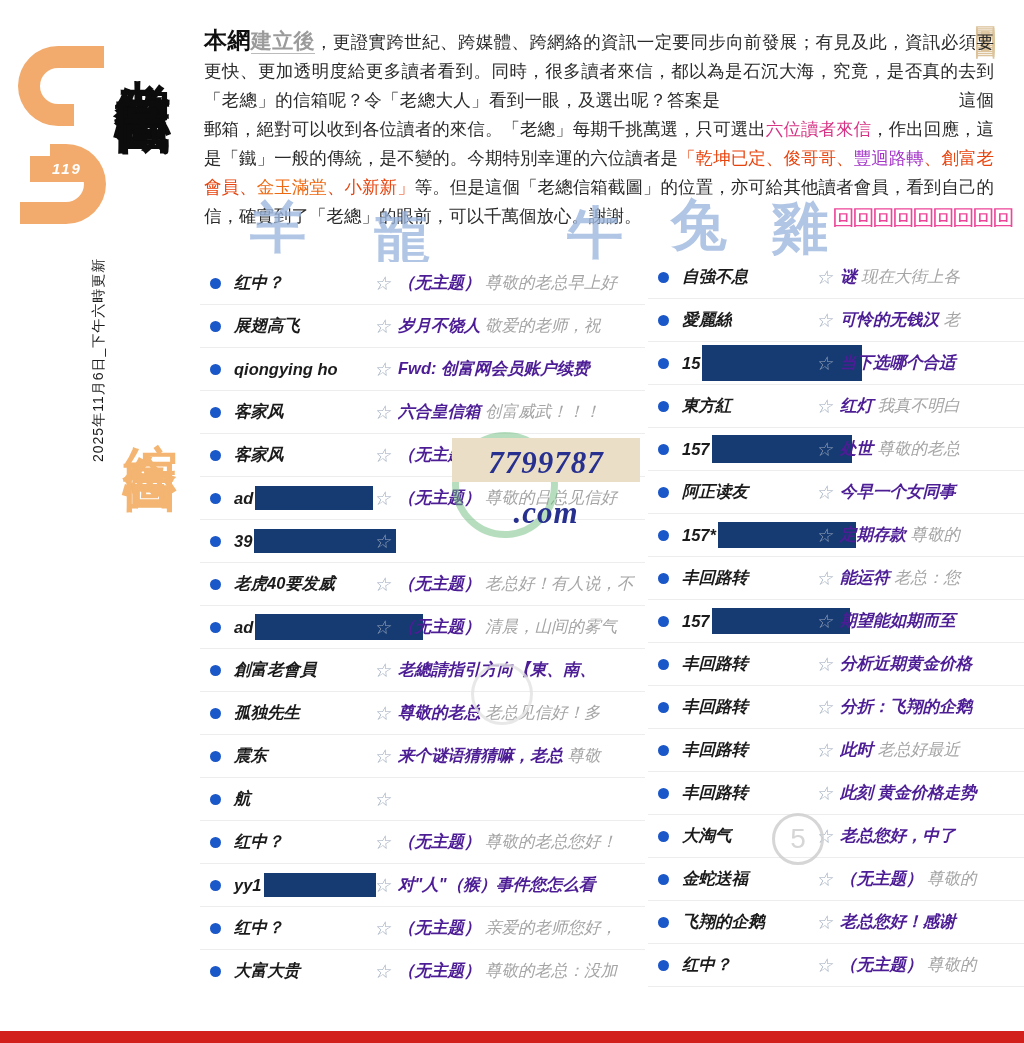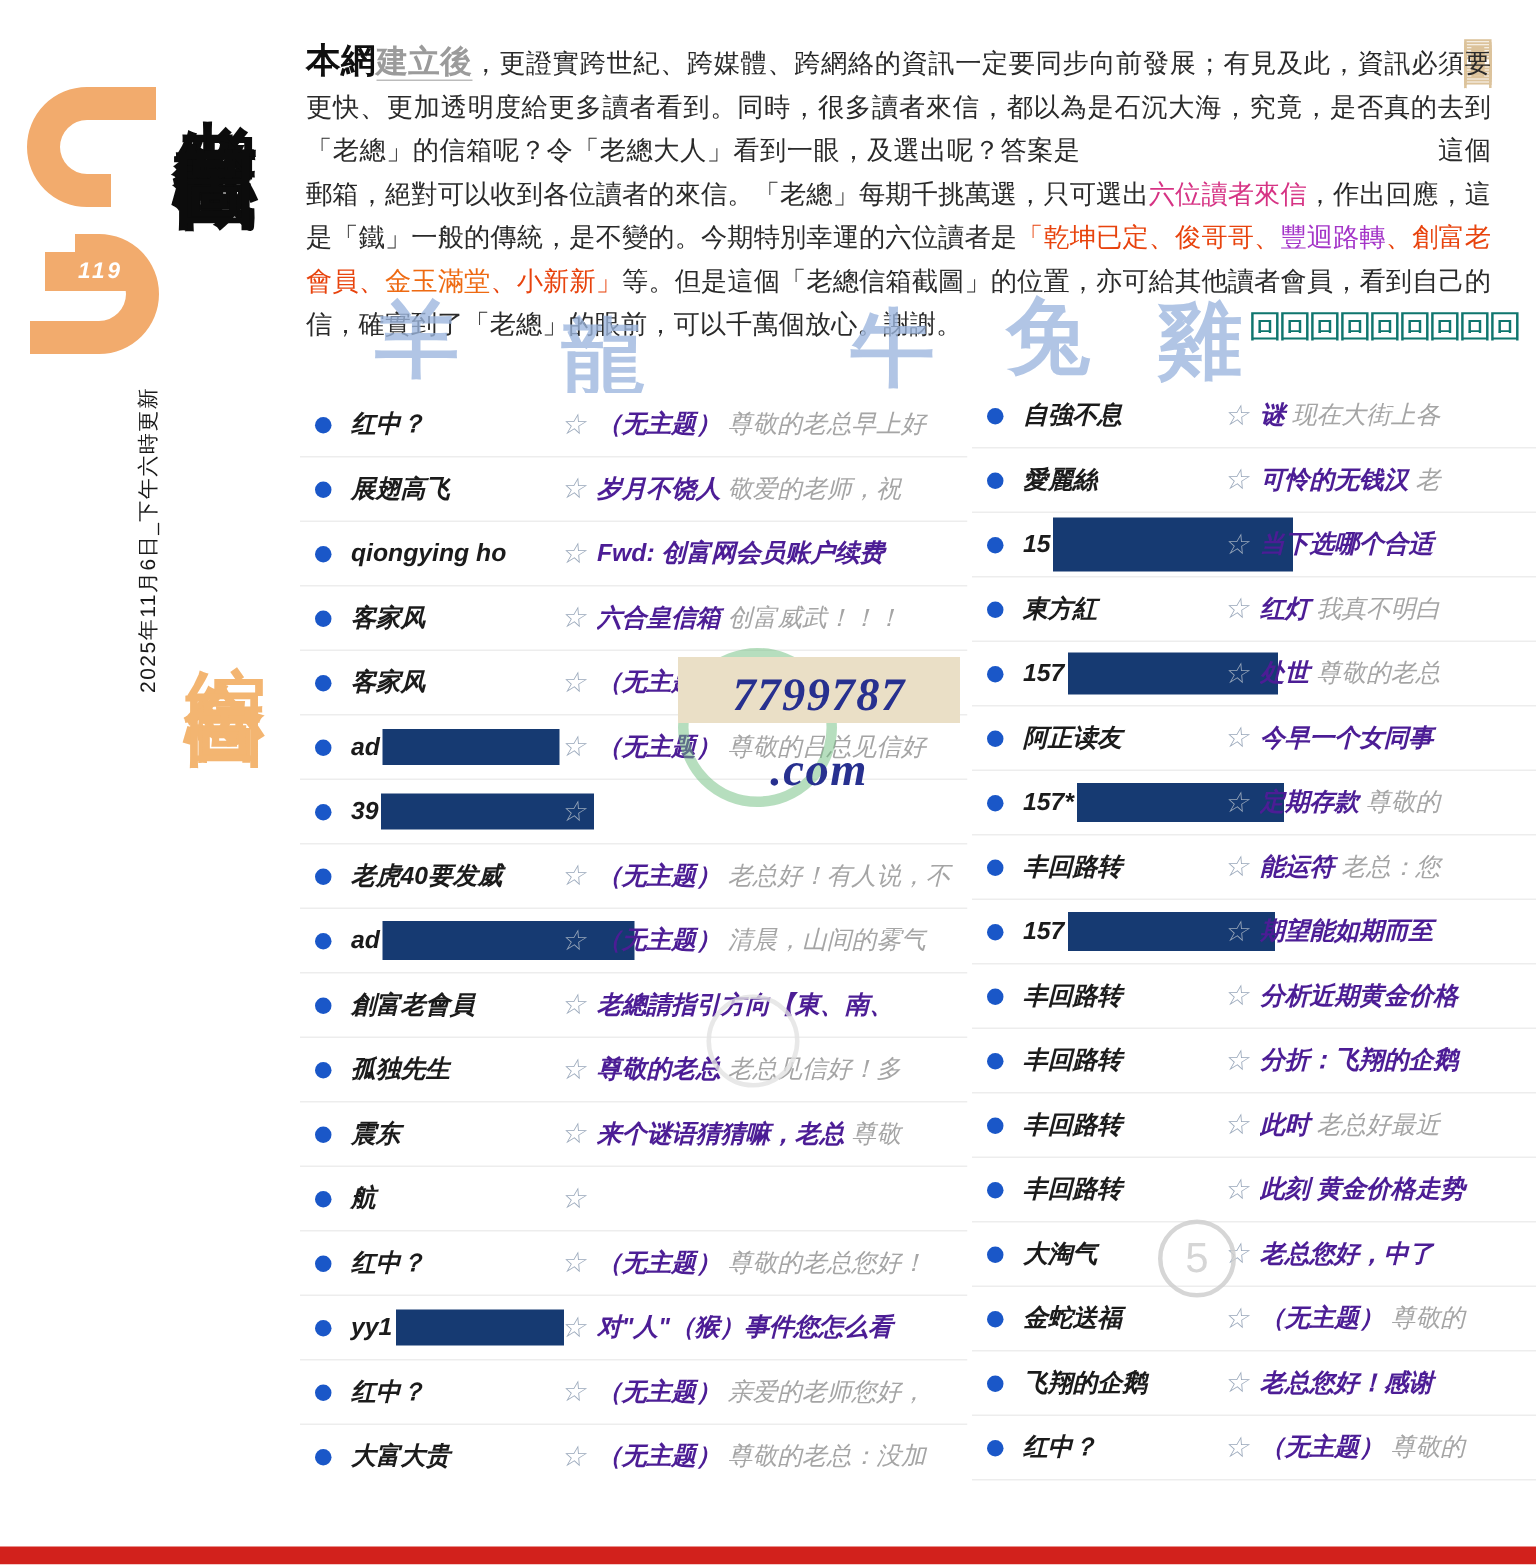--- a/index.html
+++ b/index.html
@@ -1,19 +1,19 @@
 <!DOCTYPE html>
 <html><head>
 <meta charset="utf-8">
 <style>
   html,body{margin:0;padding:0;}
   body{width:1024px;height:1043px;position:relative;background:#fff;overflow:hidden;
        font-family:"Liberation Sans",sans-serif;}
   
-  .logo{position:absolute;left:8px;top:40px;width:108px;height:212px;}
+  .logo{position:absolute;left:8px;top:28px;width:108px;height:212px;}
   .logo-num{position:absolute;left:30px;top:130px;width:58px;height:22px;color:#fff;
        font-style:italic;font-weight:bold;font-size:15px;text-align:center;line-height:22px;
        letter-spacing:2px;}
   .vtitle{position:absolute;left:116px;top:34px;writing-mode:vertical-rl;text-orientation:upright;
        font-family:"DejaVu Serif",serif;font-weight:bold;font-size:56px;color:#0c0c0c;
        letter-spacing:5px;line-height:1;}
   .vsubtitle{position:absolute;left:124px;top:400px;writing-mode:vertical-rl;text-orientation:upright;
        font-family:"DejaVu Serif",serif;font-weight:bold;font-size:54px;color:#f2a959;
        letter-spacing:10px;opacity:.85;line-height:1;}
   .vdate{position:absolute;left:90px;top:462px;transform:rotate(-90deg);transform-origin:0 0;
@@ -21,21 +21,21 @@
   
   .intro{position:absolute;left:204px;top:26px;width:790px;font-family:"Liberation Serif",serif;
        font-size:17.5px;line-height:29px;color:#2a2a2a;text-align:justify;}
   .intro .lead{font-size:23px;font-weight:bold;color:#0f0f0f;}
   .intro .lead2{font-size:21px;font-weight:bold;color:#9b9b9b;border-bottom:1px solid #bbb;}
   .intro .gap{display:inline-block;width:238px;}
   
   .meander-v{position:absolute;left:972px;top:20px;width:28px;height:190px;overflow:hidden;
        writing-mode:vertical-rl;font-size:23px;line-height:28px;color:#dcc39b;letter-spacing:-2px;}
   .meander-h{position:absolute;left:832px;top:203px;width:192px;height:24px;overflow:hidden;
-       font-size:23px;color:#0f766e;letter-spacing:-3px;white-space:nowrap;}
+       font-size:23px;color:#ec4899;letter-spacing:-3px;white-space:nowrap;}
   
   .zodiac{position:absolute;font-family:"DejaVu Serif",serif;font-weight:bold;font-size:56px;
        color:#9cb6de;opacity:.78;line-height:1;}
   
   .mailcol{position:absolute;overflow:hidden;background:#fff;}
   #col-left{left:200px;top:262px;width:445px;height:720px;}
   #col-right{left:648px;top:256px;width:376px;height:742px;}
   .mrow{height:42px;display:flex;align-items:center;border-bottom:1px solid #ededed;font-style:italic;}
   .dot{width:11px;height:11px;border-radius:50%;background:#1a57c8;margin:0 13px 0 10px;flex:none;}
   .sender{flex:none;font-weight:bold;font-size:16.5px;color:#1b1b1b;overflow:visible;

